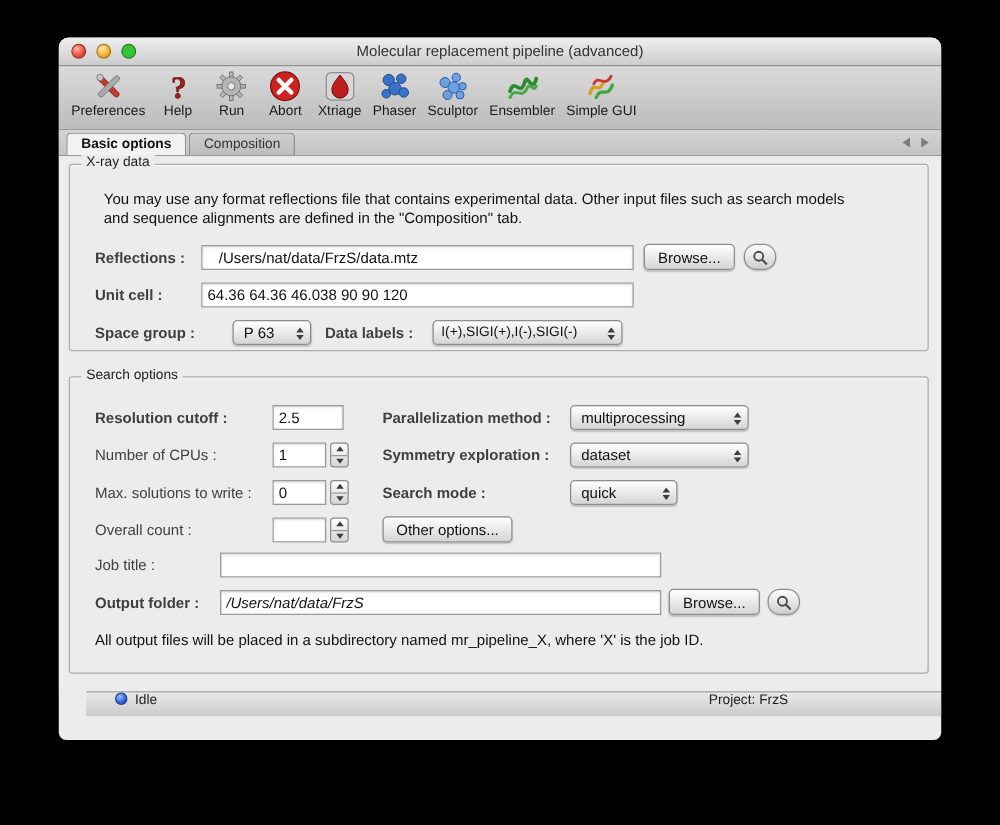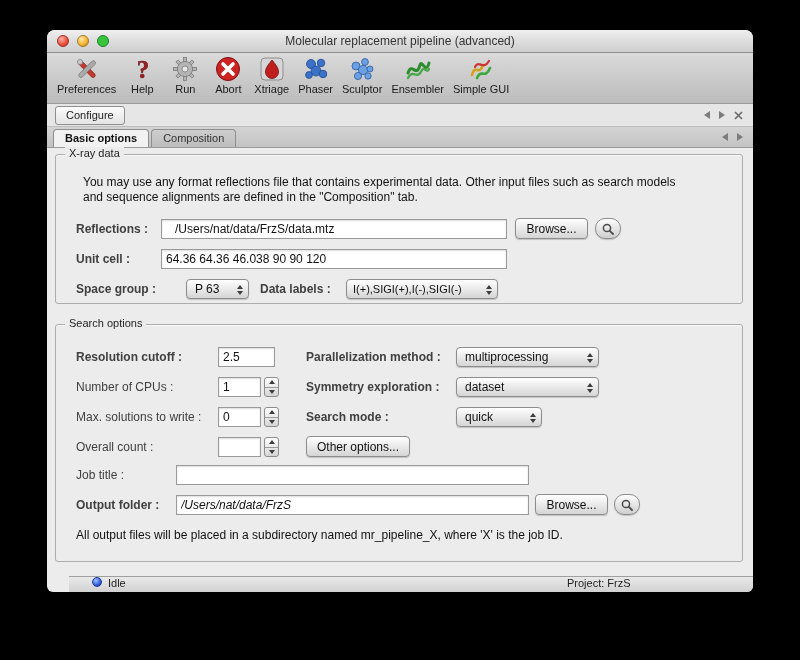--- a/index.html
+++ b/index.html
@@ -161,30 +161,20 @@
       <div class="tool">
         <svg viewBox="0 0 28 28">
           <path d="M5 20 C8 8 12 22 16 10" stroke="#d4a017" stroke-width="2.6" fill="none" stroke-linecap="round"></path>
           <path d="M10 23 C14 13 18 25 23 13" stroke="#3aa83a" stroke-width="2.6" fill="none" stroke-linecap="round"></path>
           <path d="M8 12 C12 4 16 16 22 6" stroke="#cc3333" stroke-width="2.2" fill="none" stroke-linecap="round"></path>
         </svg>
         <span class="tlabel">Simple GUI</span>
       </div>
     </div>
 
-    <div class="configrow">
-      <span class="configure-tab">Configure</span>
-      <div class="nav">
-        <span class="tri-l"></span>
-        <span class="tri-r"></span>
-        <svg class="xsvg" width="9" height="9">
-          <path d="M1 1 L8 8 M8 1 L1 8" stroke="#6a6a6a" stroke-width="1.6"></path>
-        </svg>
-      </div>
-    </div>
 
     <div class="tabbar">
       <span class="tab tab-active">Basic options</span>
       <span class="tab tab-inactive">Composition</span>
       <div class="tabnav">
         <span class="tri-l"></span>
         <span class="tri-r"></span>
       </div>
     </div>
 

